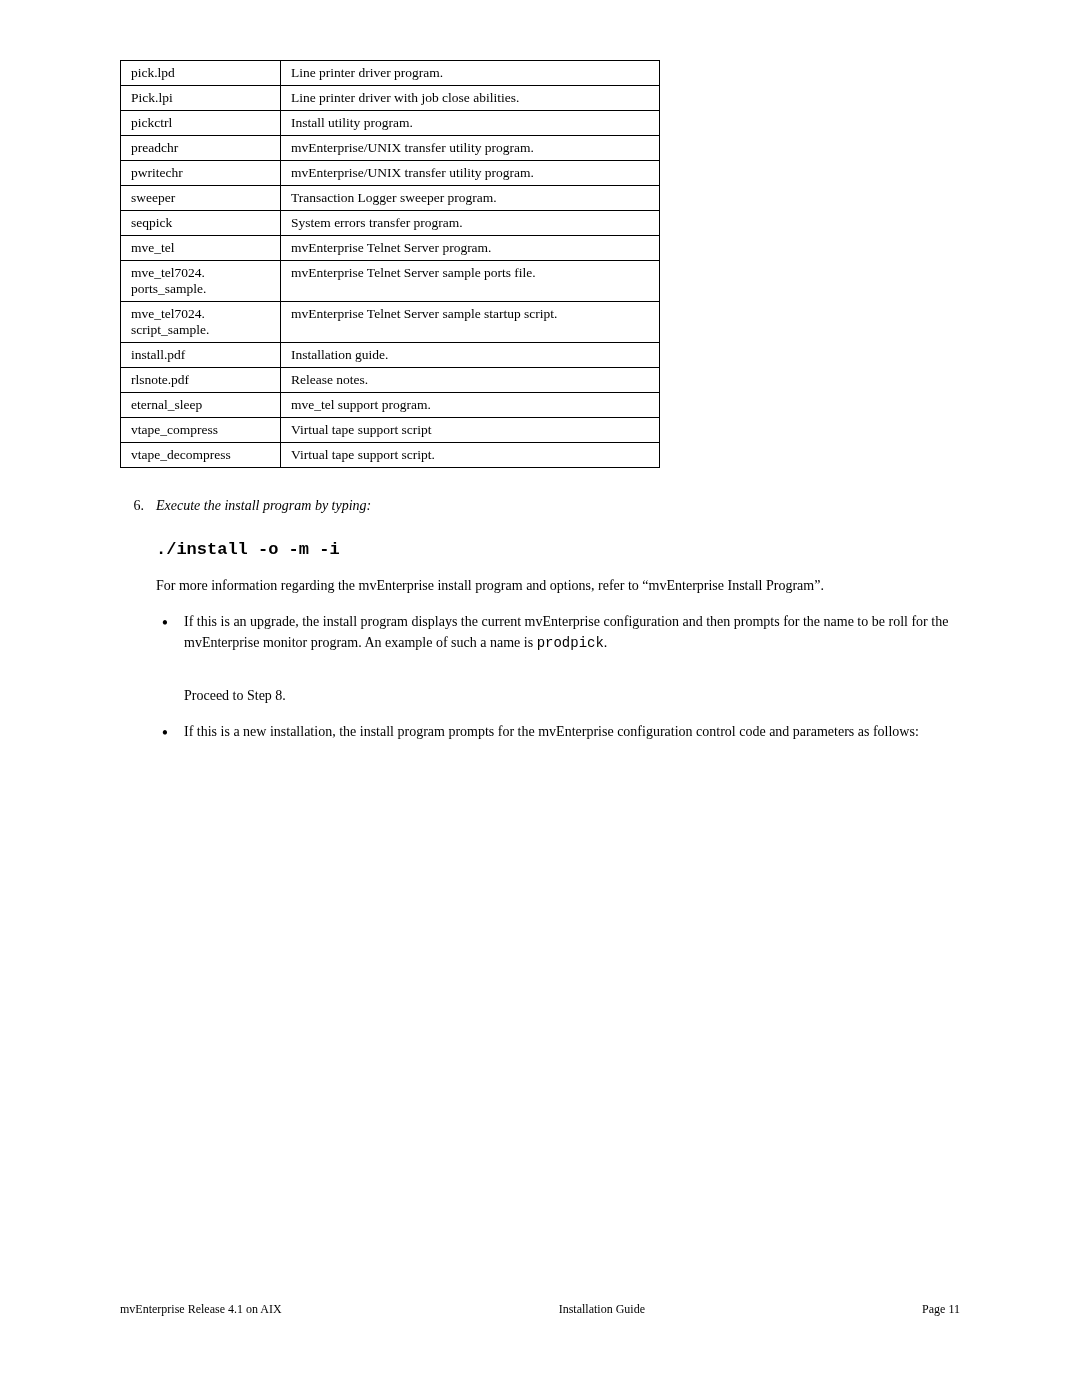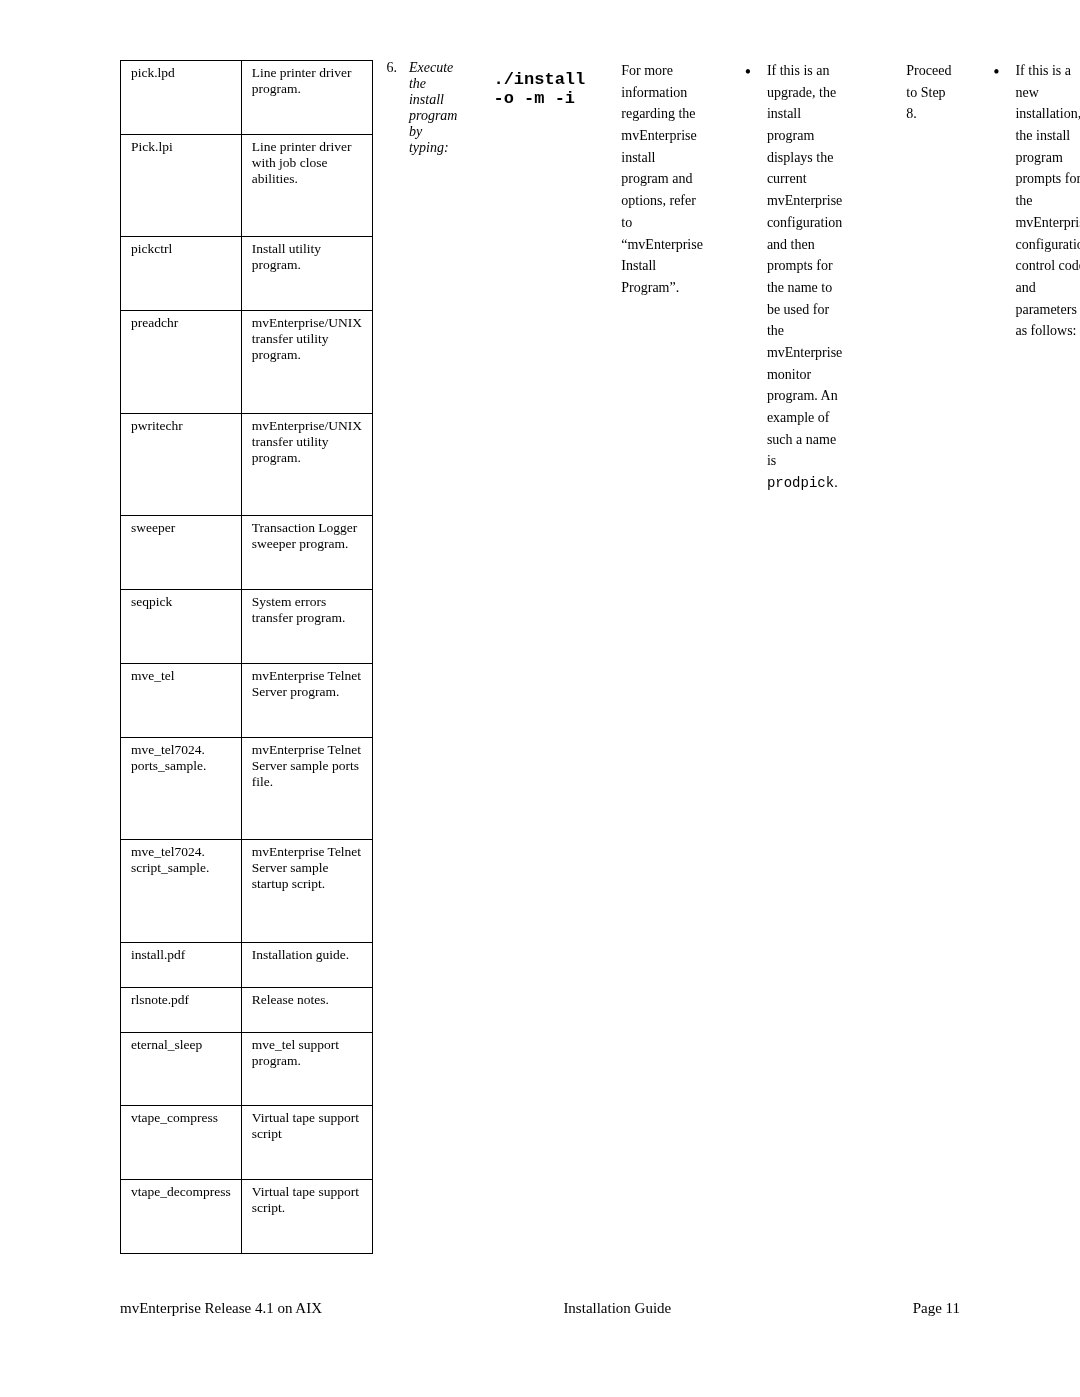--- a/index.html
+++ b/index.html
@@ -18,21 +18,21 @@
       width: 1080px;
       min-height: 1397px;
       padding: 60px 120px 80px 120px;
       display: flex;
       flex-direction: column;
     }
 
     .main-content {
       flex: 1;
       display: flex;
-      flex-direction: row;
+      flex-direction: column;
       gap: 0;
     }
 
     
     .data-table {
       border-collapse: collapse;
       width: 100%;
       max-width: 540px;
       margin-bottom: 30px;
       font-size: 13.5px;
@@ -112,21 +112,21 @@
     }
 
     
     .page-footer {
       display: flex;
       justify-content: space-between;
       align-items: center;
       border-top: none;
       padding-top: 16px;
       margin-top: auto;
-      font-size: 15px;
+      font-size: 12px;
     }
   </style>
 </head>
 <body>
 
 <div class="page">
   <div class="main-content">
 
     <table class="data-table" id="file-table">
       <tbody id="table-body">
@@ -201,21 +201,21 @@
     </div>
 
     <div class="command-line">./install -o -m -i</div>
 
     <p class="body-paragraph">For more information regarding the mvEnterprise install program and options, refer to “mvEnterprise Install Program”.</p>
 
     <ul class="bullet-list">
       <li>
         <span class="bullet-dot">•</span>
         <span class="bullet-text">
-          <span>If this is an upgrade, the install program displays the current mvEnterprise configuration and then prompts for the name to be used for the mvEnterprise monitor program. An example of such a name is </span><span class="monospace-inline">prodpick</span><span>.</span>
+          <span>If this is an upgrade, the install program displays the current mvEnterprise configuration and then prompts for the name to be roll for the mvEnterprise monitor program. An example of such a name is </span><span class="monospace-inline">prodpick</span><span>.</span>
         </span>
       </li>
     </ul>
 
     <p class="proceed-text">Proceed to Step 8.</p>
 
     <ul class="bullet-list">
       <li>
         <span class="bullet-dot">•</span>
         <span class="bullet-text">If this is a new installation, the install program prompts for the mvEnterprise configuration control code and parameters as follows:</span>

